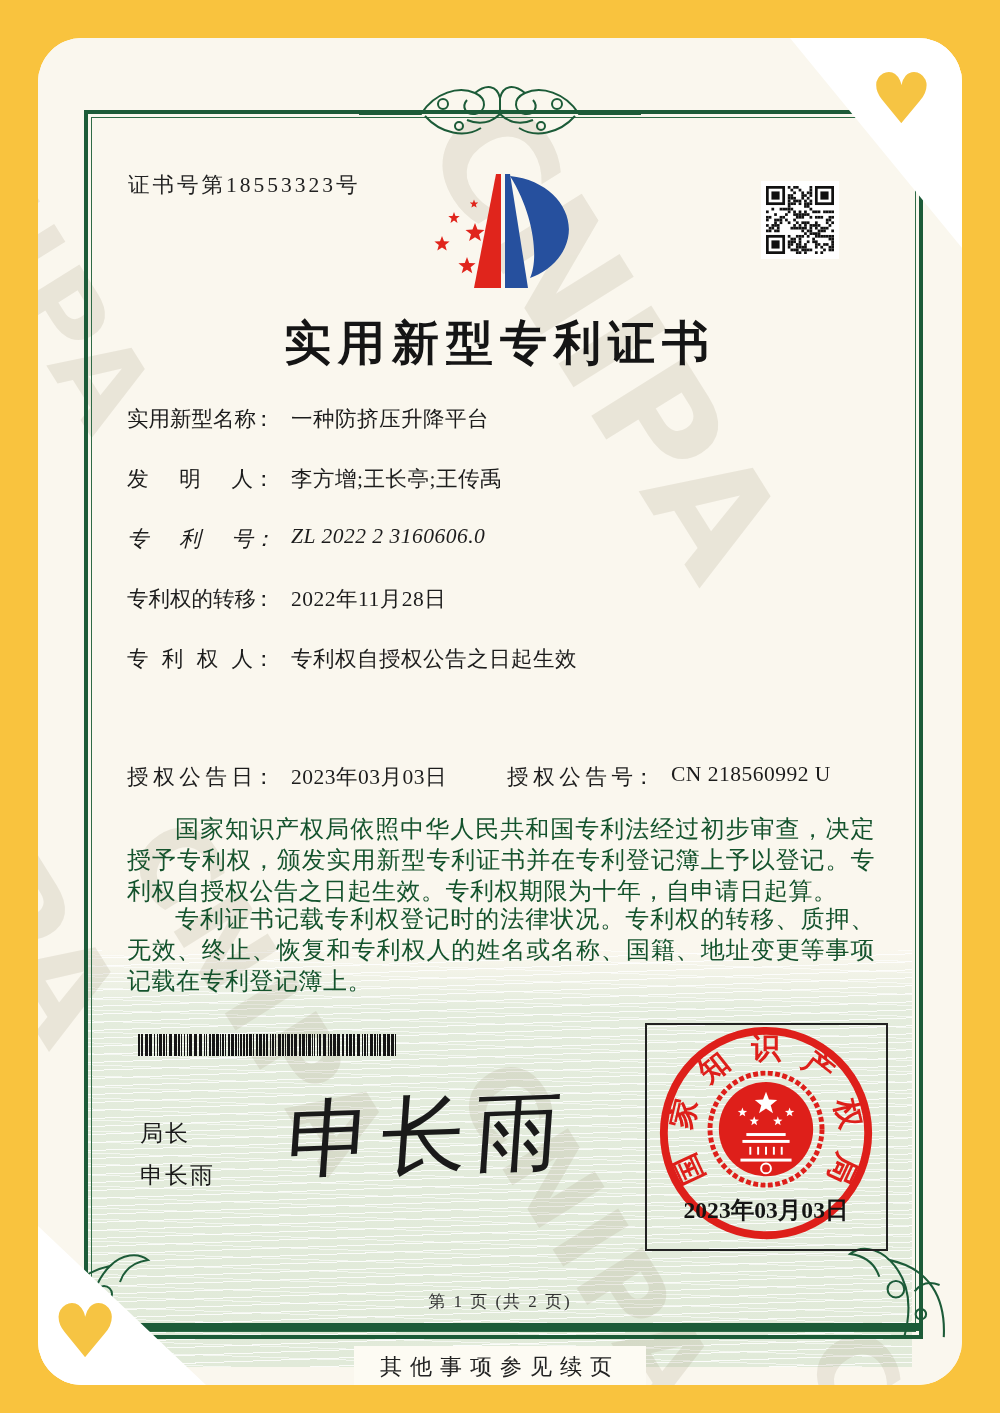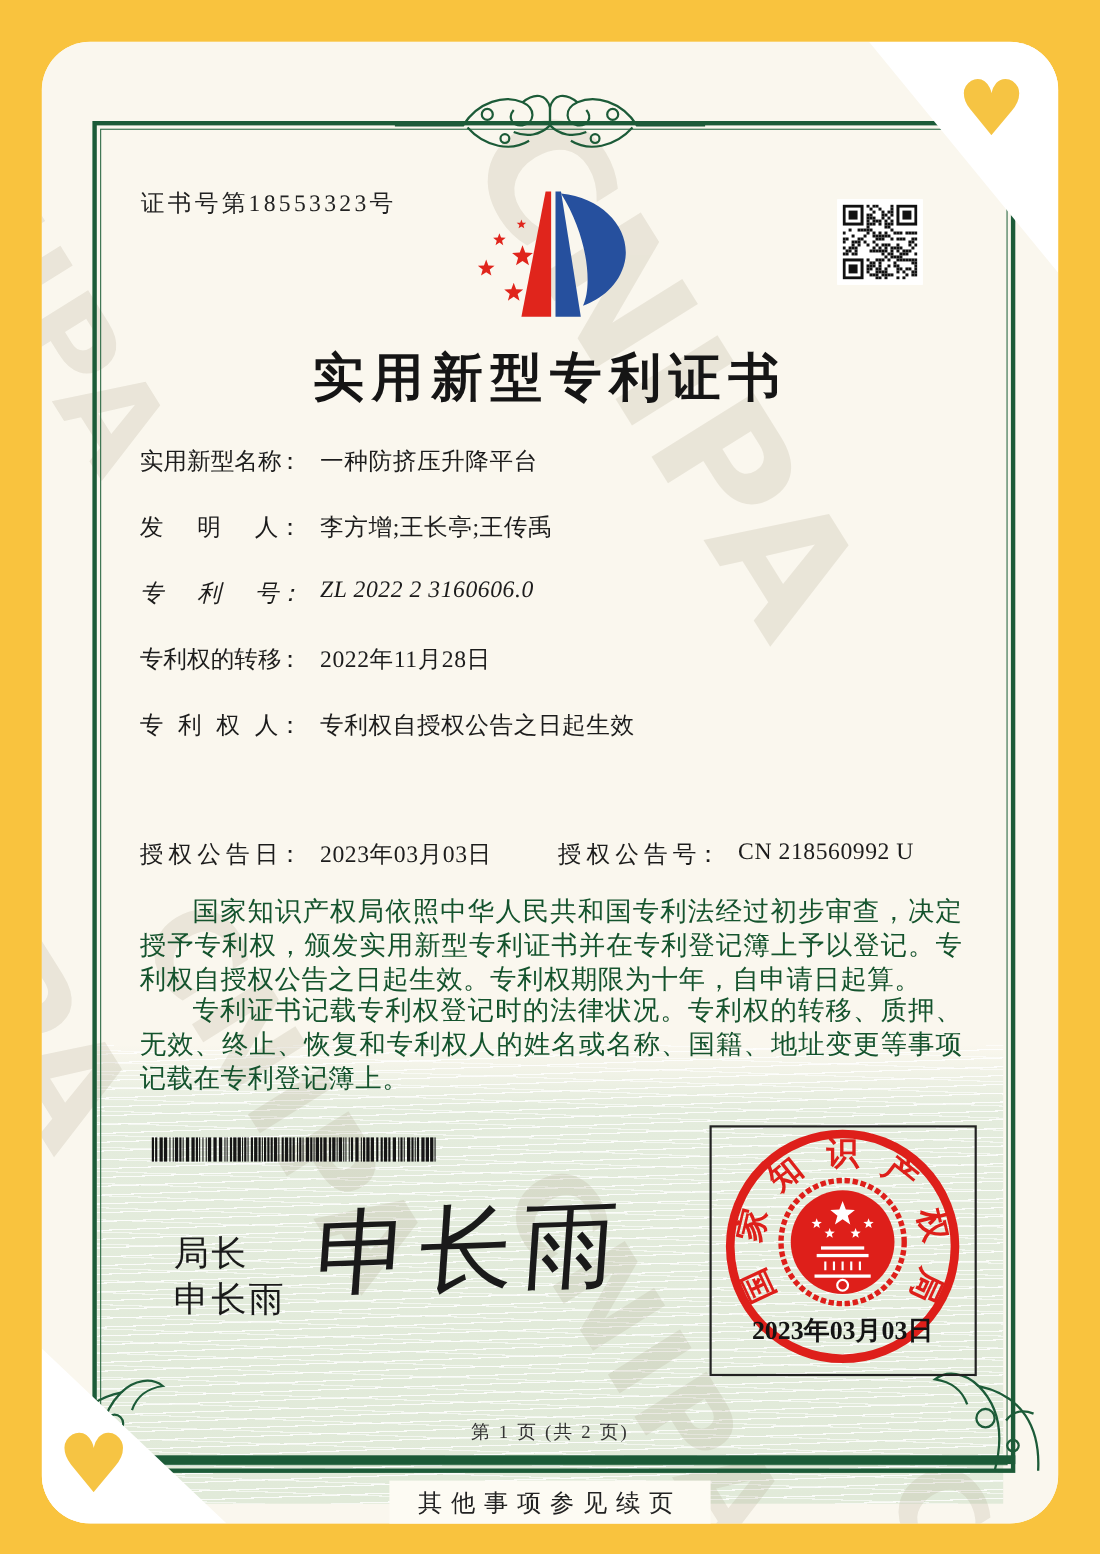--- a/index.html
+++ b/index.html
@@ -76,22 +76,22 @@
   .raddr{top:664px;} .rgrant{top:724px;}
   .grant2{position:absolute;left:380px;top:0;}
   .para{
     position:absolute;left:89px;width:748px;font-size:24px;line-height:31px;
     text-align:justify;text-indent:2em;color:#14532d;letter-spacing:.5px;
   }
   .p1{top:776px;} .p2{top:866px;}
   .barcode{position:absolute;left:100px;top:996px;width:262px;height:22px;}
   .barcode i{position:absolute;top:0;bottom:0;background:#151515;}
   .signer{
-    position:absolute;left:120px;font-family:"Liberation Sans", sans-serif;
-    font-size:32px;letter-spacing:2px;color:#1a1a1a;
+    position:absolute;left:102px;font-family:"Liberation Sans", sans-serif;
+    font-size:23px;letter-spacing:2px;color:#1a1a1a;
   }
   .signer.t{top:1080px;} .signer.n{top:1122px;}
   .signature{
     position:absolute;left:210px;top:1040px;width:360px;text-align:center;
     font-size:86px;color:#1a1a1a;transform:rotate(-2deg) skewX(-6deg);
     font-family:"DejaVu Serif", serif;letter-spacing:8px;
   }
   .seal{position:absolute;left:607px;top:985px;width:243px;height:228px;border:2px solid #222;box-sizing:border-box;}
   .seal svg{width:100%;height:100%;display:block;}
   .seal-arc-ch{font-size:30px;font-weight:bold;fill:#DE1F1A;text-anchor:middle;font-family:"Liberation Serif", serif;}

